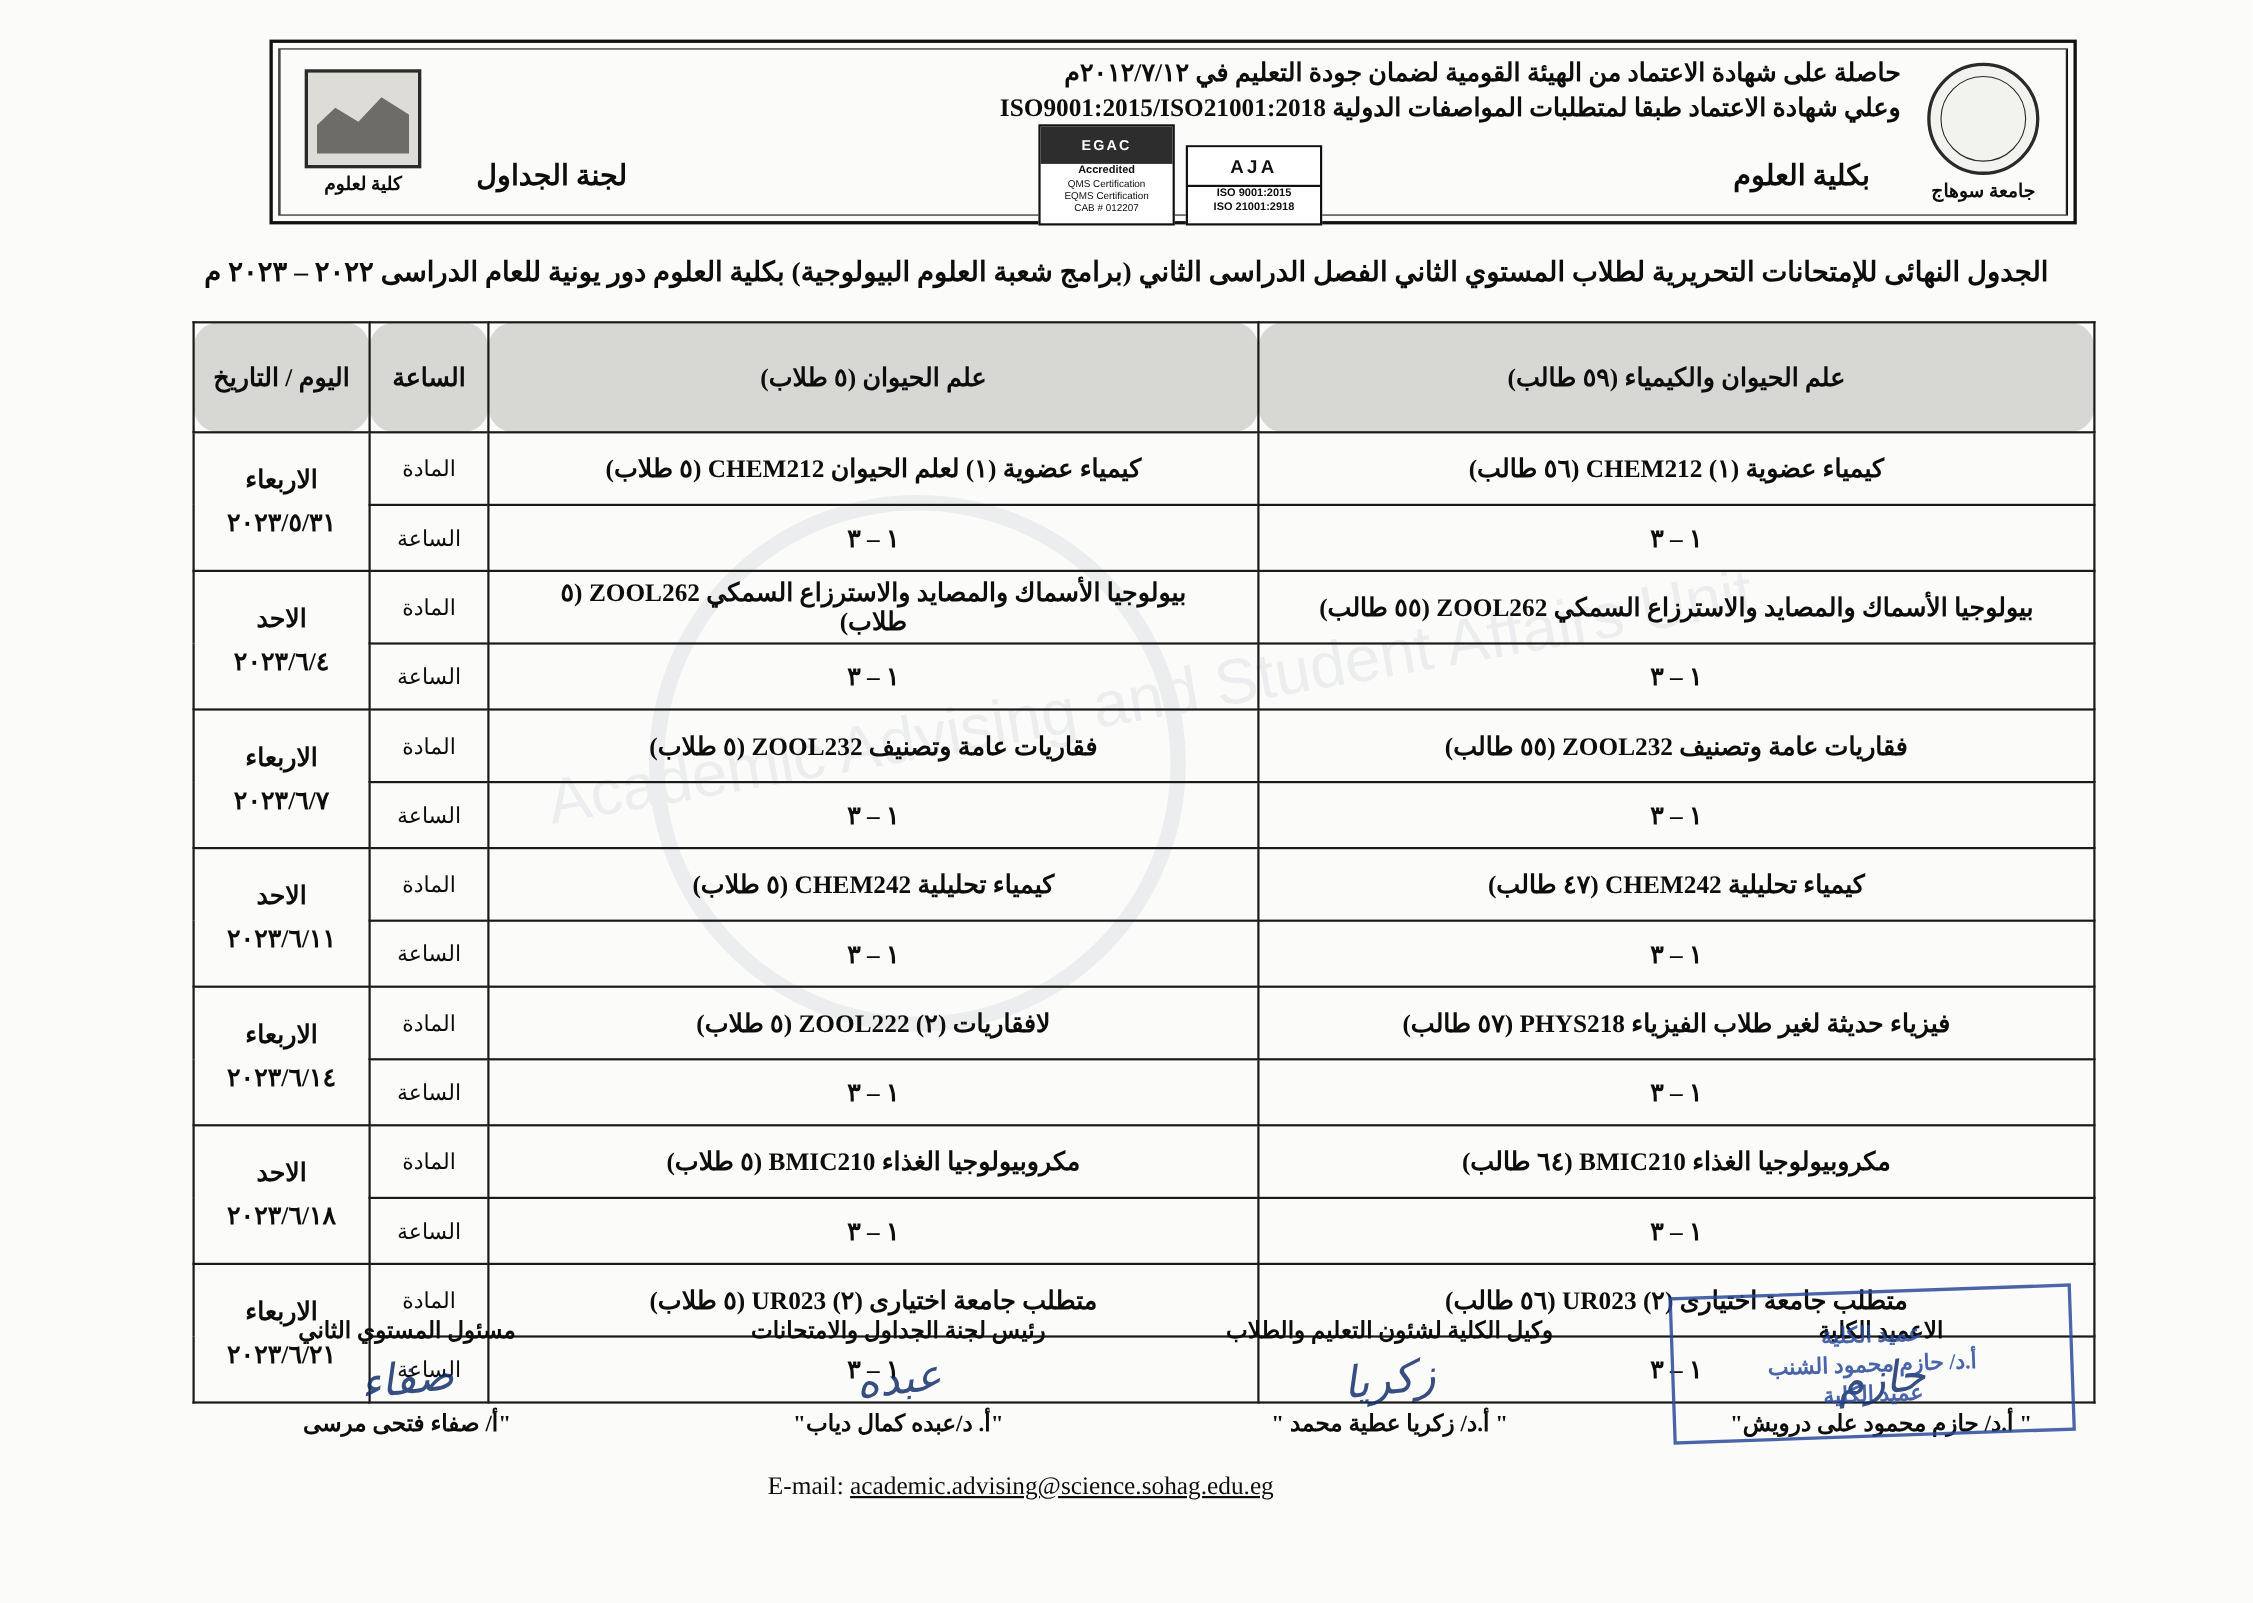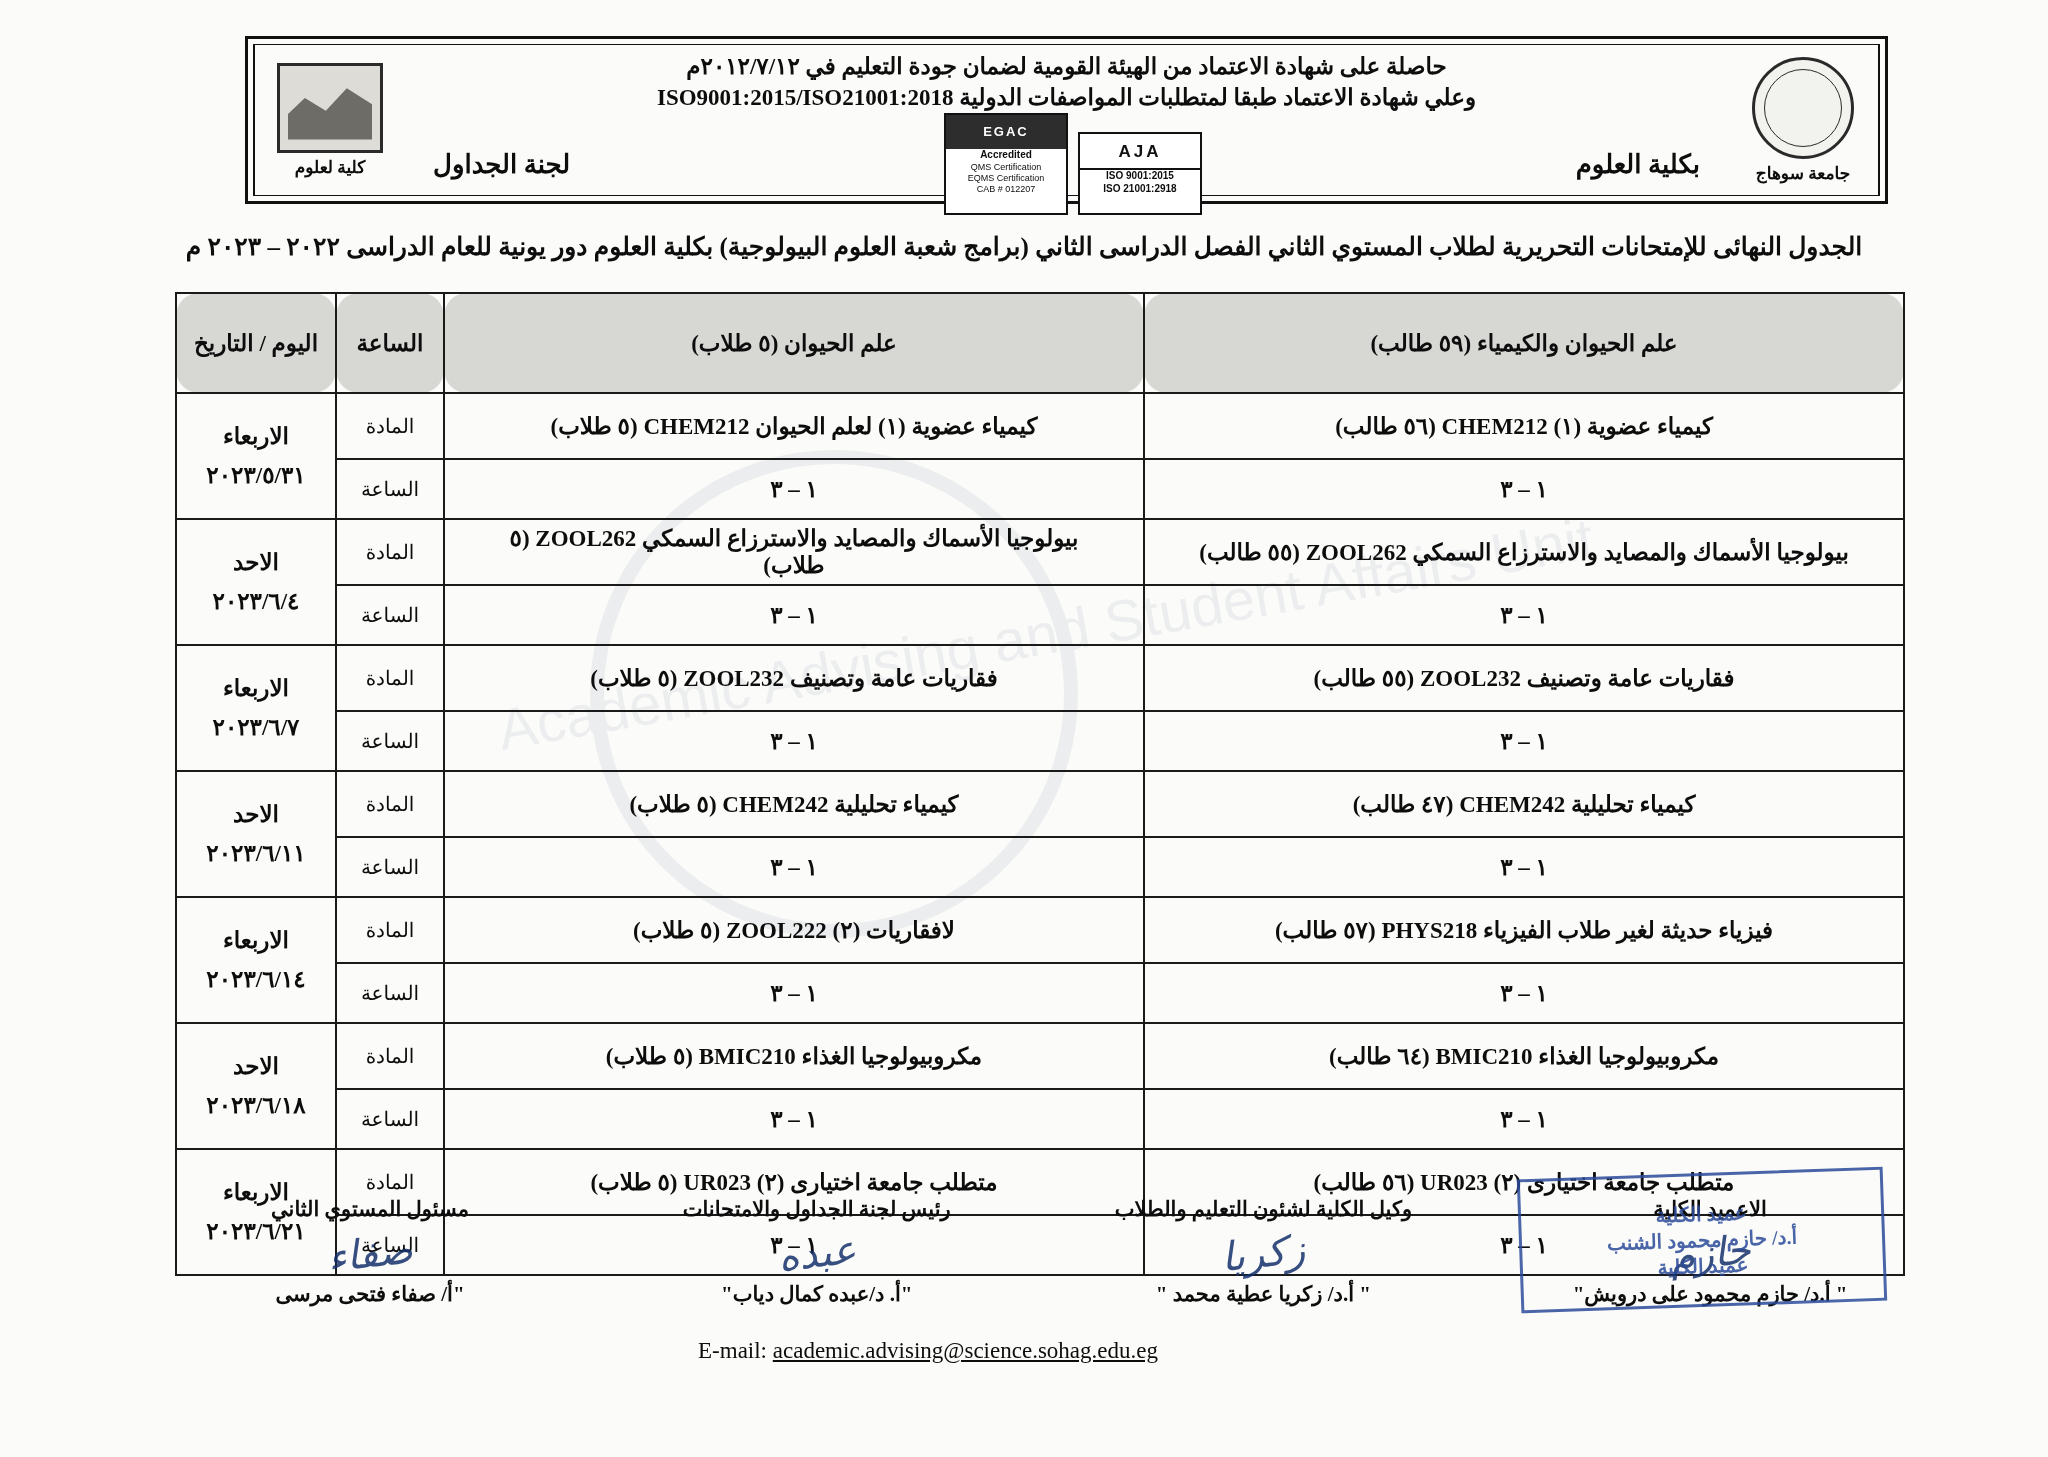--- a/index.html
+++ b/index.html
@@ -117,21 +117,20 @@
     font-size: 17px;
     font-weight: bold;
     text-align: center;
   }
   .hdr-center {
     flex: 1;
     display: flex;
     flex-direction: column;
   }
   .hdr-top-lines {
-    text-align: center;
     padding-top: 6px;
     line-height: 1.35;
   }
   .hdr-line1 {
     font-size: 23px;
     font-weight: bold;
     letter-spacing: 0;
   }
   .hdr-line2 {
     font-size: 23px;
@@ -160,21 +159,21 @@
     align-items: flex-end;
   }
   .cert-box {
     width: 120px;
     border: 2px solid #111;
     background: #fff;
     text-align: center;
     font-family: "Liberation Sans", sans-serif;
     font-size: 9px;
     line-height: 1.25;
-    padding-bottom: 18px;
+    padding-bottom: 8px;
   }
   .cert-logo {
     height: 34px;
     background: #2d2d2d;
     color: #fff;
     font-size: 13px;
     font-weight: bold;
     display: flex;
     align-items: center;
     justify-content: center;

